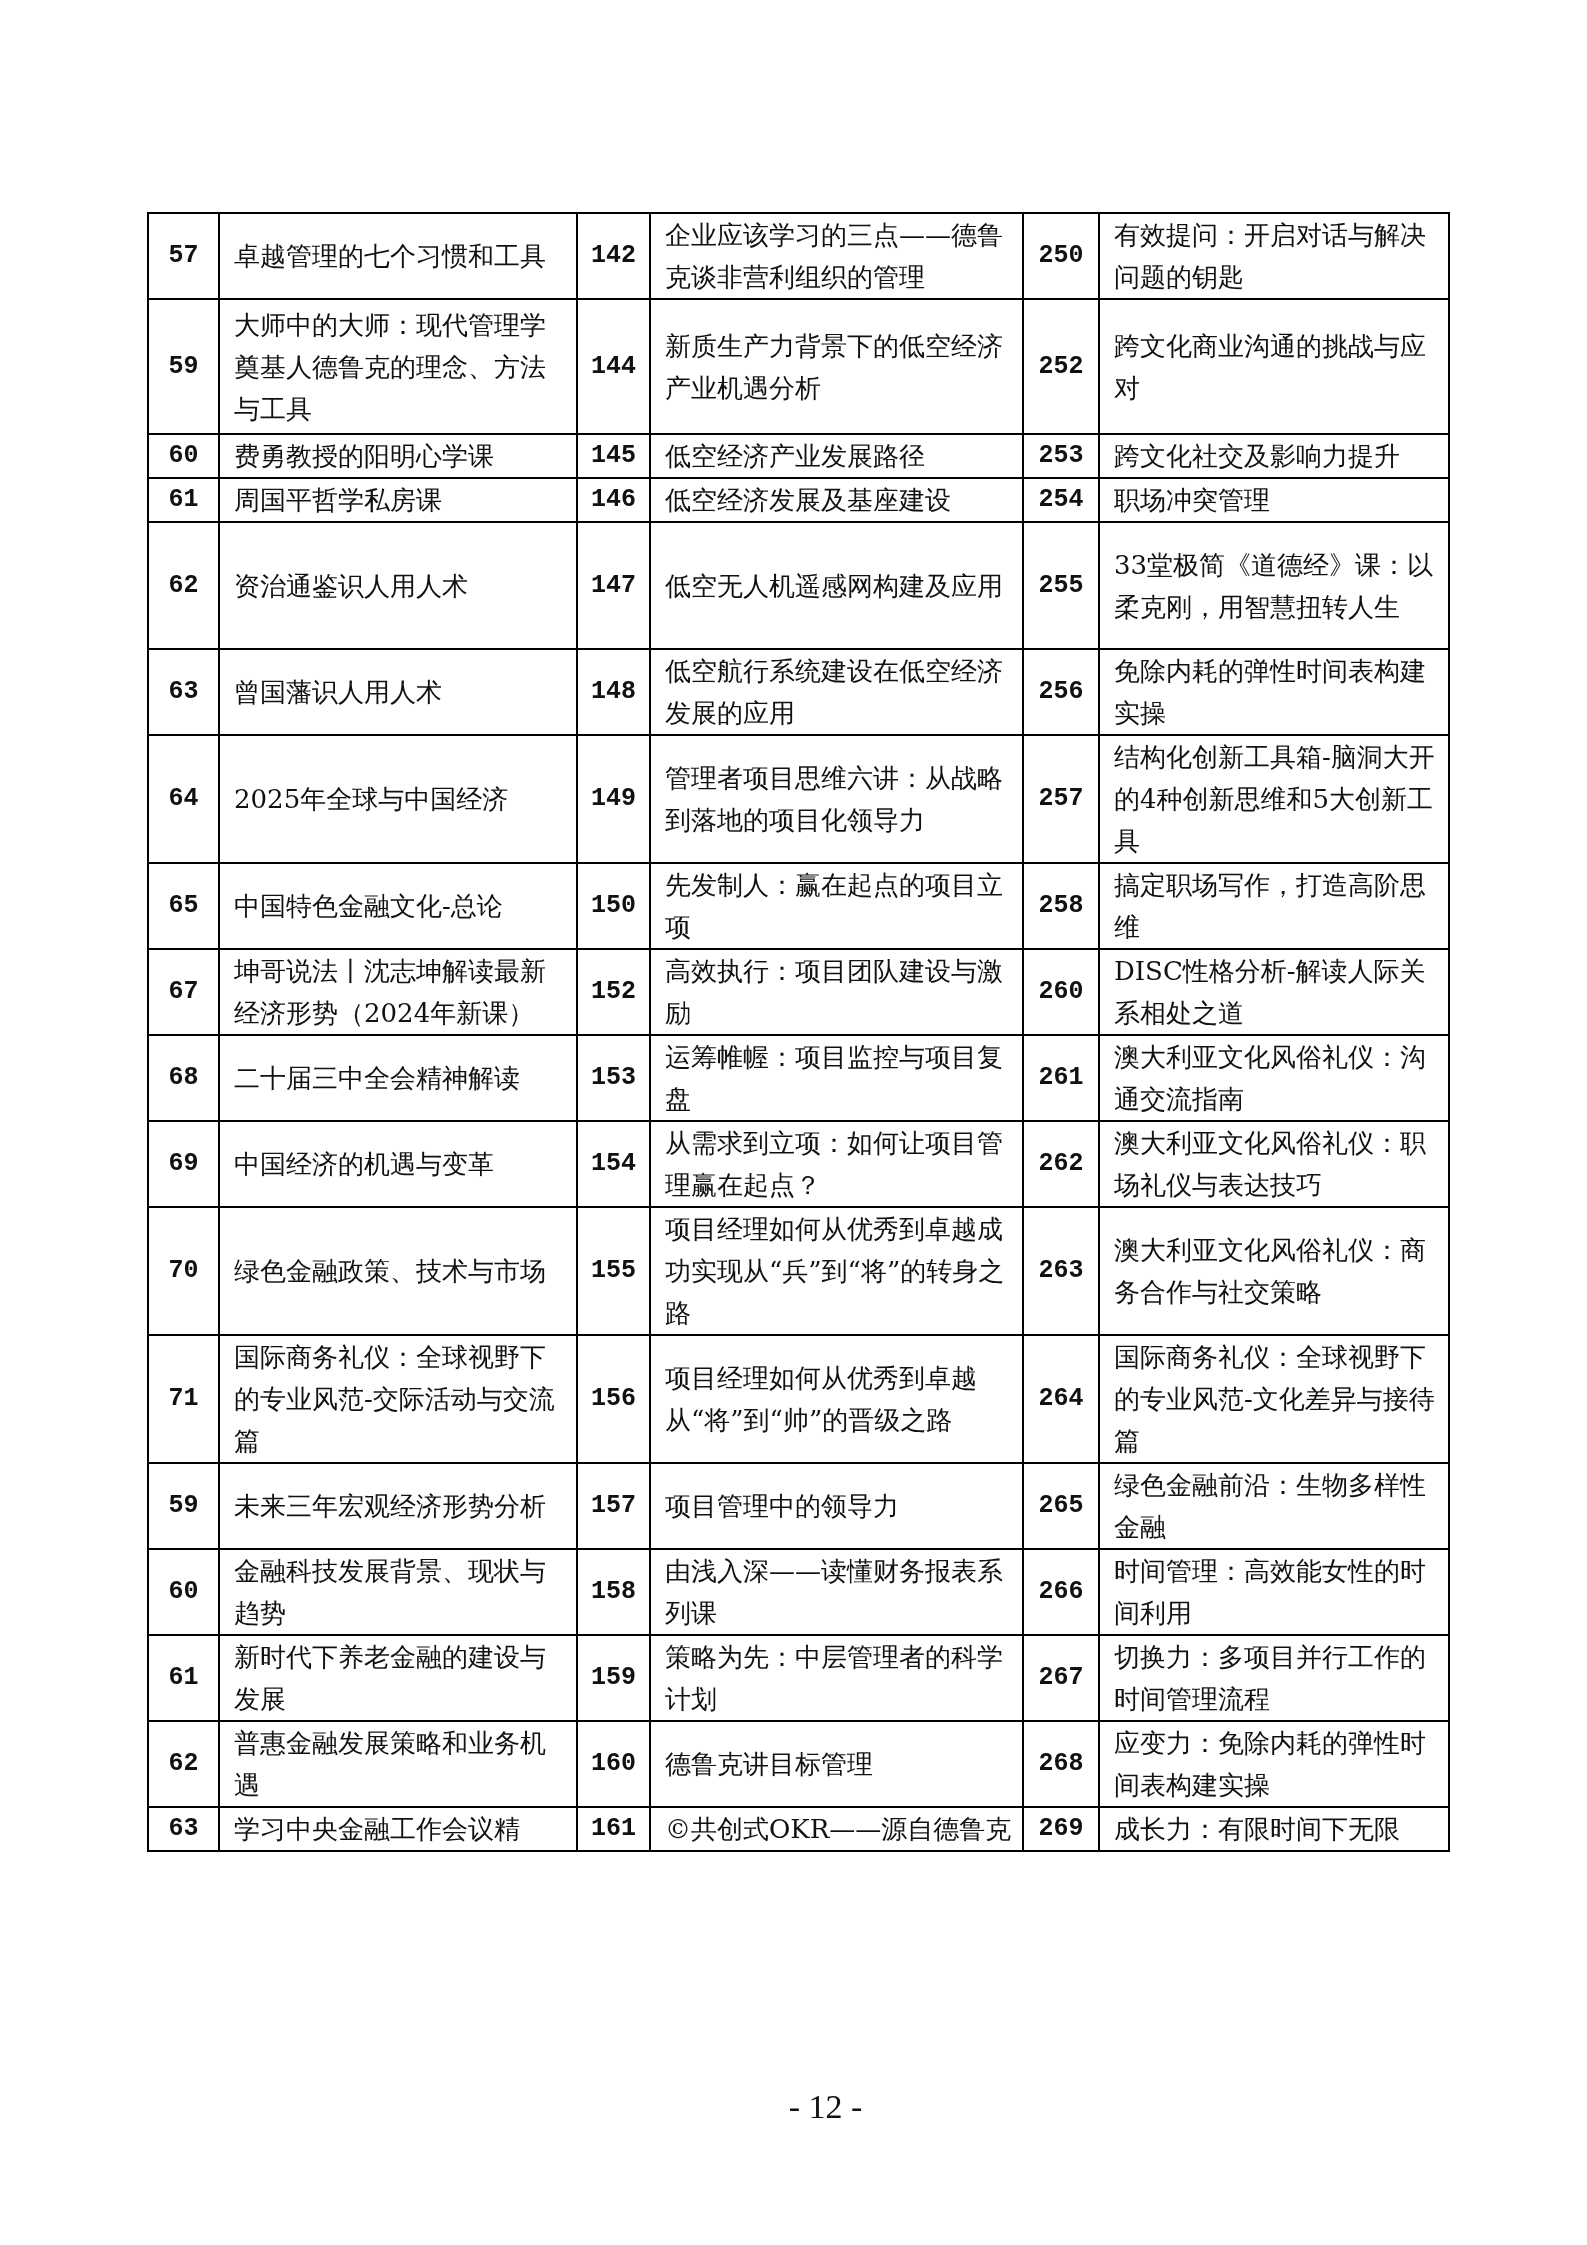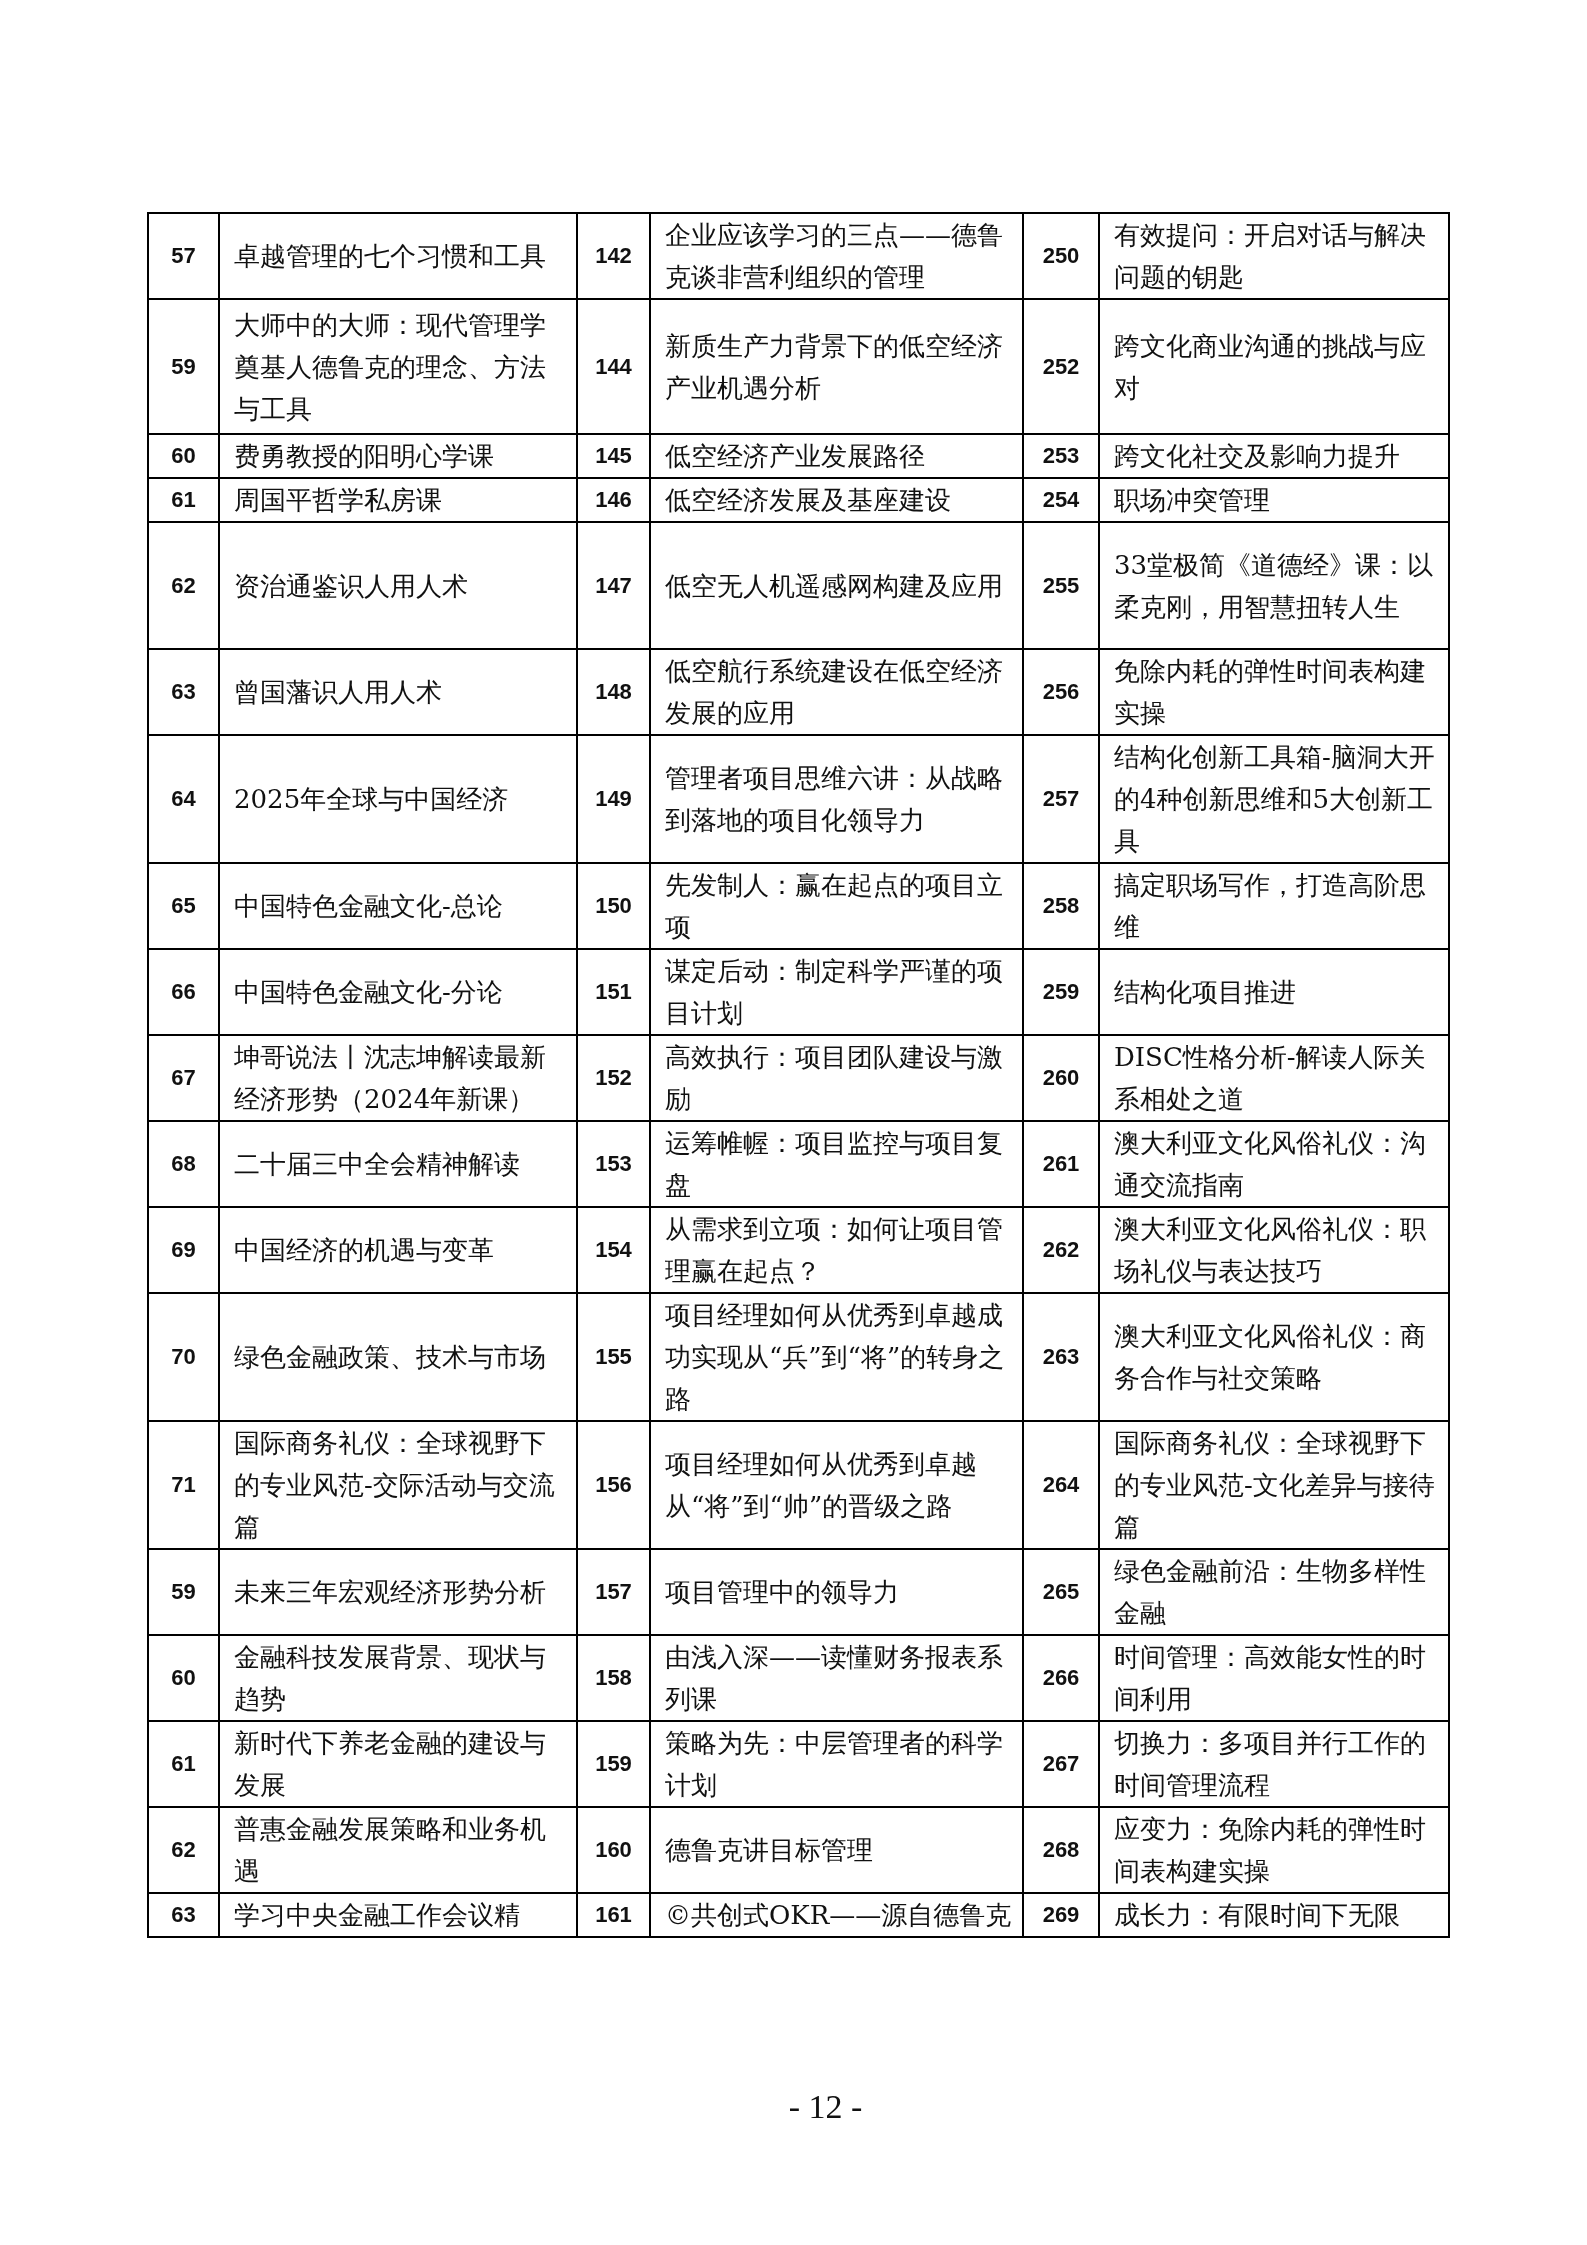--- a/index.html
+++ b/index.html
@@ -15,22 +15,22 @@
   table.course-table td {
     border:2px solid #000;
     padding:0 10px 0 14px;
     vertical-align:middle;
     font-size:26px;
     line-height:42px;
     word-break:break-all;
   }
   table.course-table td.num {
     text-align:center; padding:0;
-    font-family:Liberation Sans, sans-serif;
-    font-weight:bold; font-size:22px;
+    font-family:Liberation Mono, monospace;
+    font-weight:bold; font-size:25px;
   }
   .page-number {
     position:absolute; left:0; width:1587px; top:2088px;
     text-align:center;
     font-family:"Liberation Serif","DejaVu Serif",serif;
     font-size:34px; color:#111;padding-left:32px;
   }
 </style>
 </head>
 <body>
@@ -102,28 +102,20 @@
           <td class="num">257</td>
           <td class="txt">结构化创新工具箱-脑洞大开的4种创新思维和5大创新工具</td>
         </tr>
         <tr style="height: 84px; margin-left: 36px;">
           <td class="num">65</td>
           <td class="txt">中国特色金融文化-总论</td>
           <td class="num">150</td>
           <td class="txt">先发制人：赢在起点的项目立项</td>
           <td class="num">258</td>
           <td class="txt">搞定职场写作，打造高阶思维</td>
-        </tr>
-        <tr style="height: 85px;">
-          <td class="num">66</td>
-          <td class="txt">中国特色金融文化-分论</td>
-          <td class="num">151</td>
-          <td class="txt">谋定后动：制定科学严谨的项目计划</td>
-          <td class="num">259</td>
-          <td class="txt">结构化项目推进</td>
         </tr>
         <tr style="height: 84px;">
           <td class="num">67</td>
           <td class="txt">坤哥说法丨沈志坤解读最新经济形势（2024年新课）</td>
           <td class="num">152</td>
           <td class="txt">高效执行：项目团队建设与激励</td>
           <td class="num">260</td>
           <td class="txt">DISC性格分析-解读人际关系相处之道</td>
         </tr>
         <tr style="height: 85px;">

